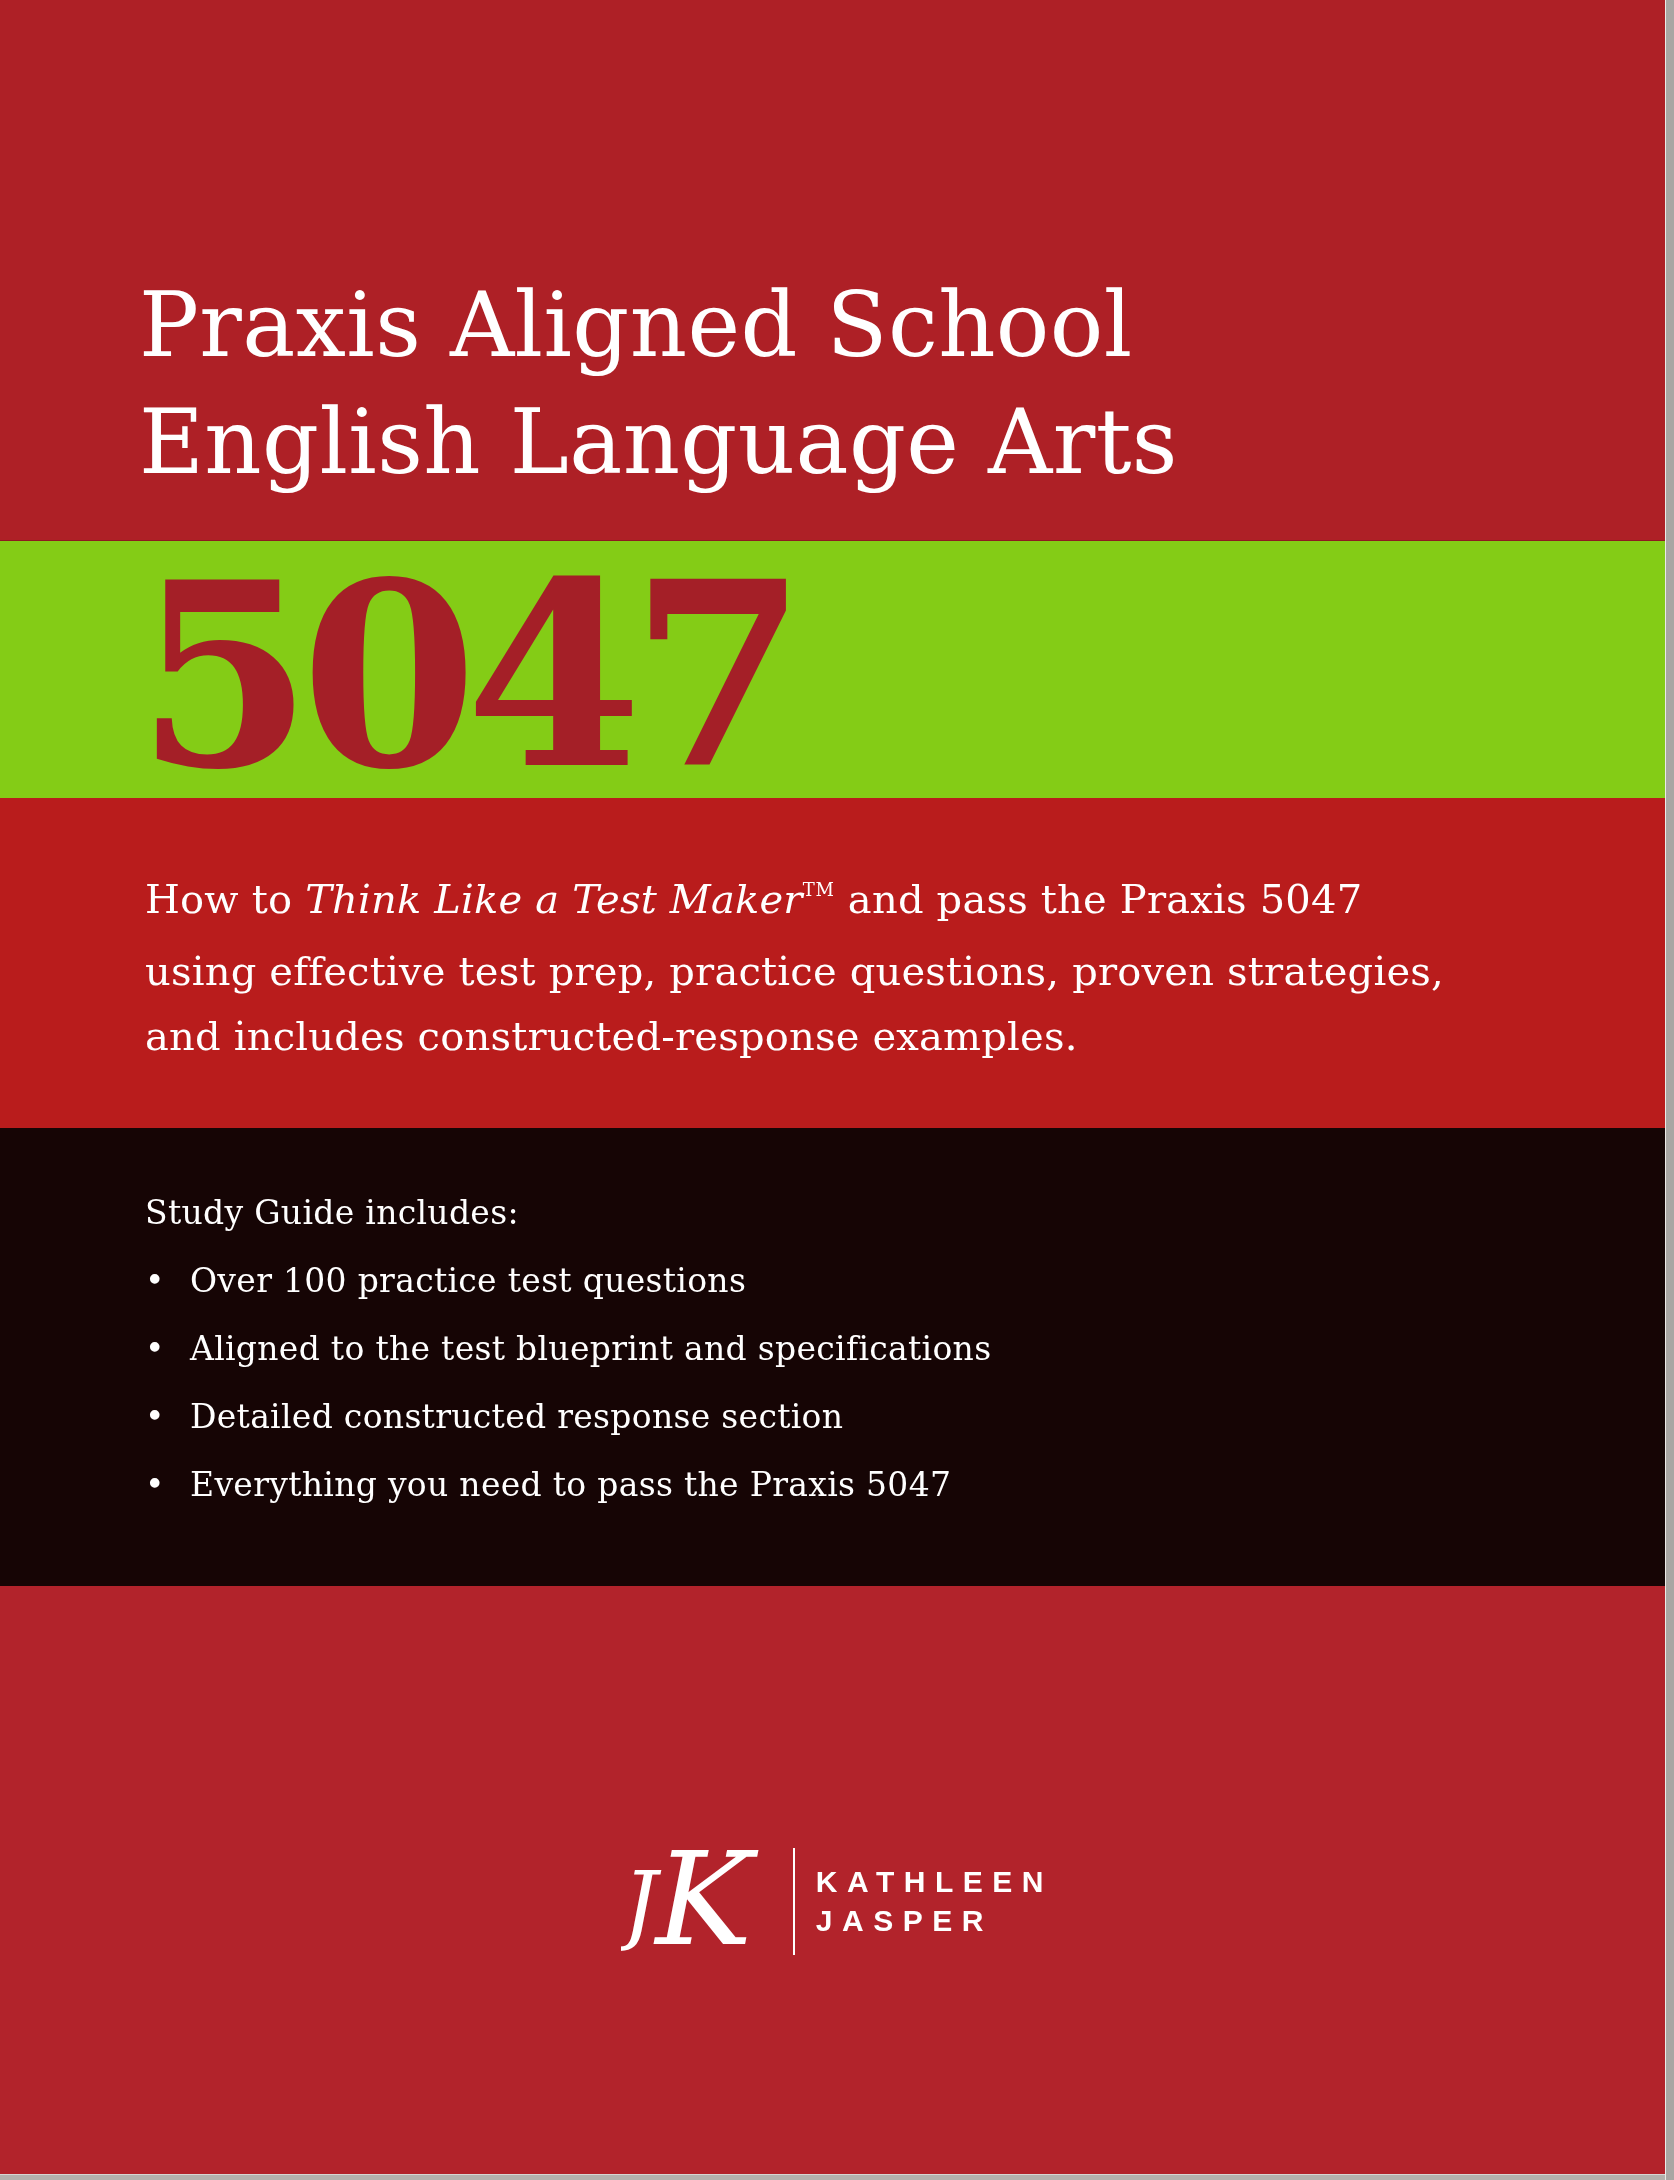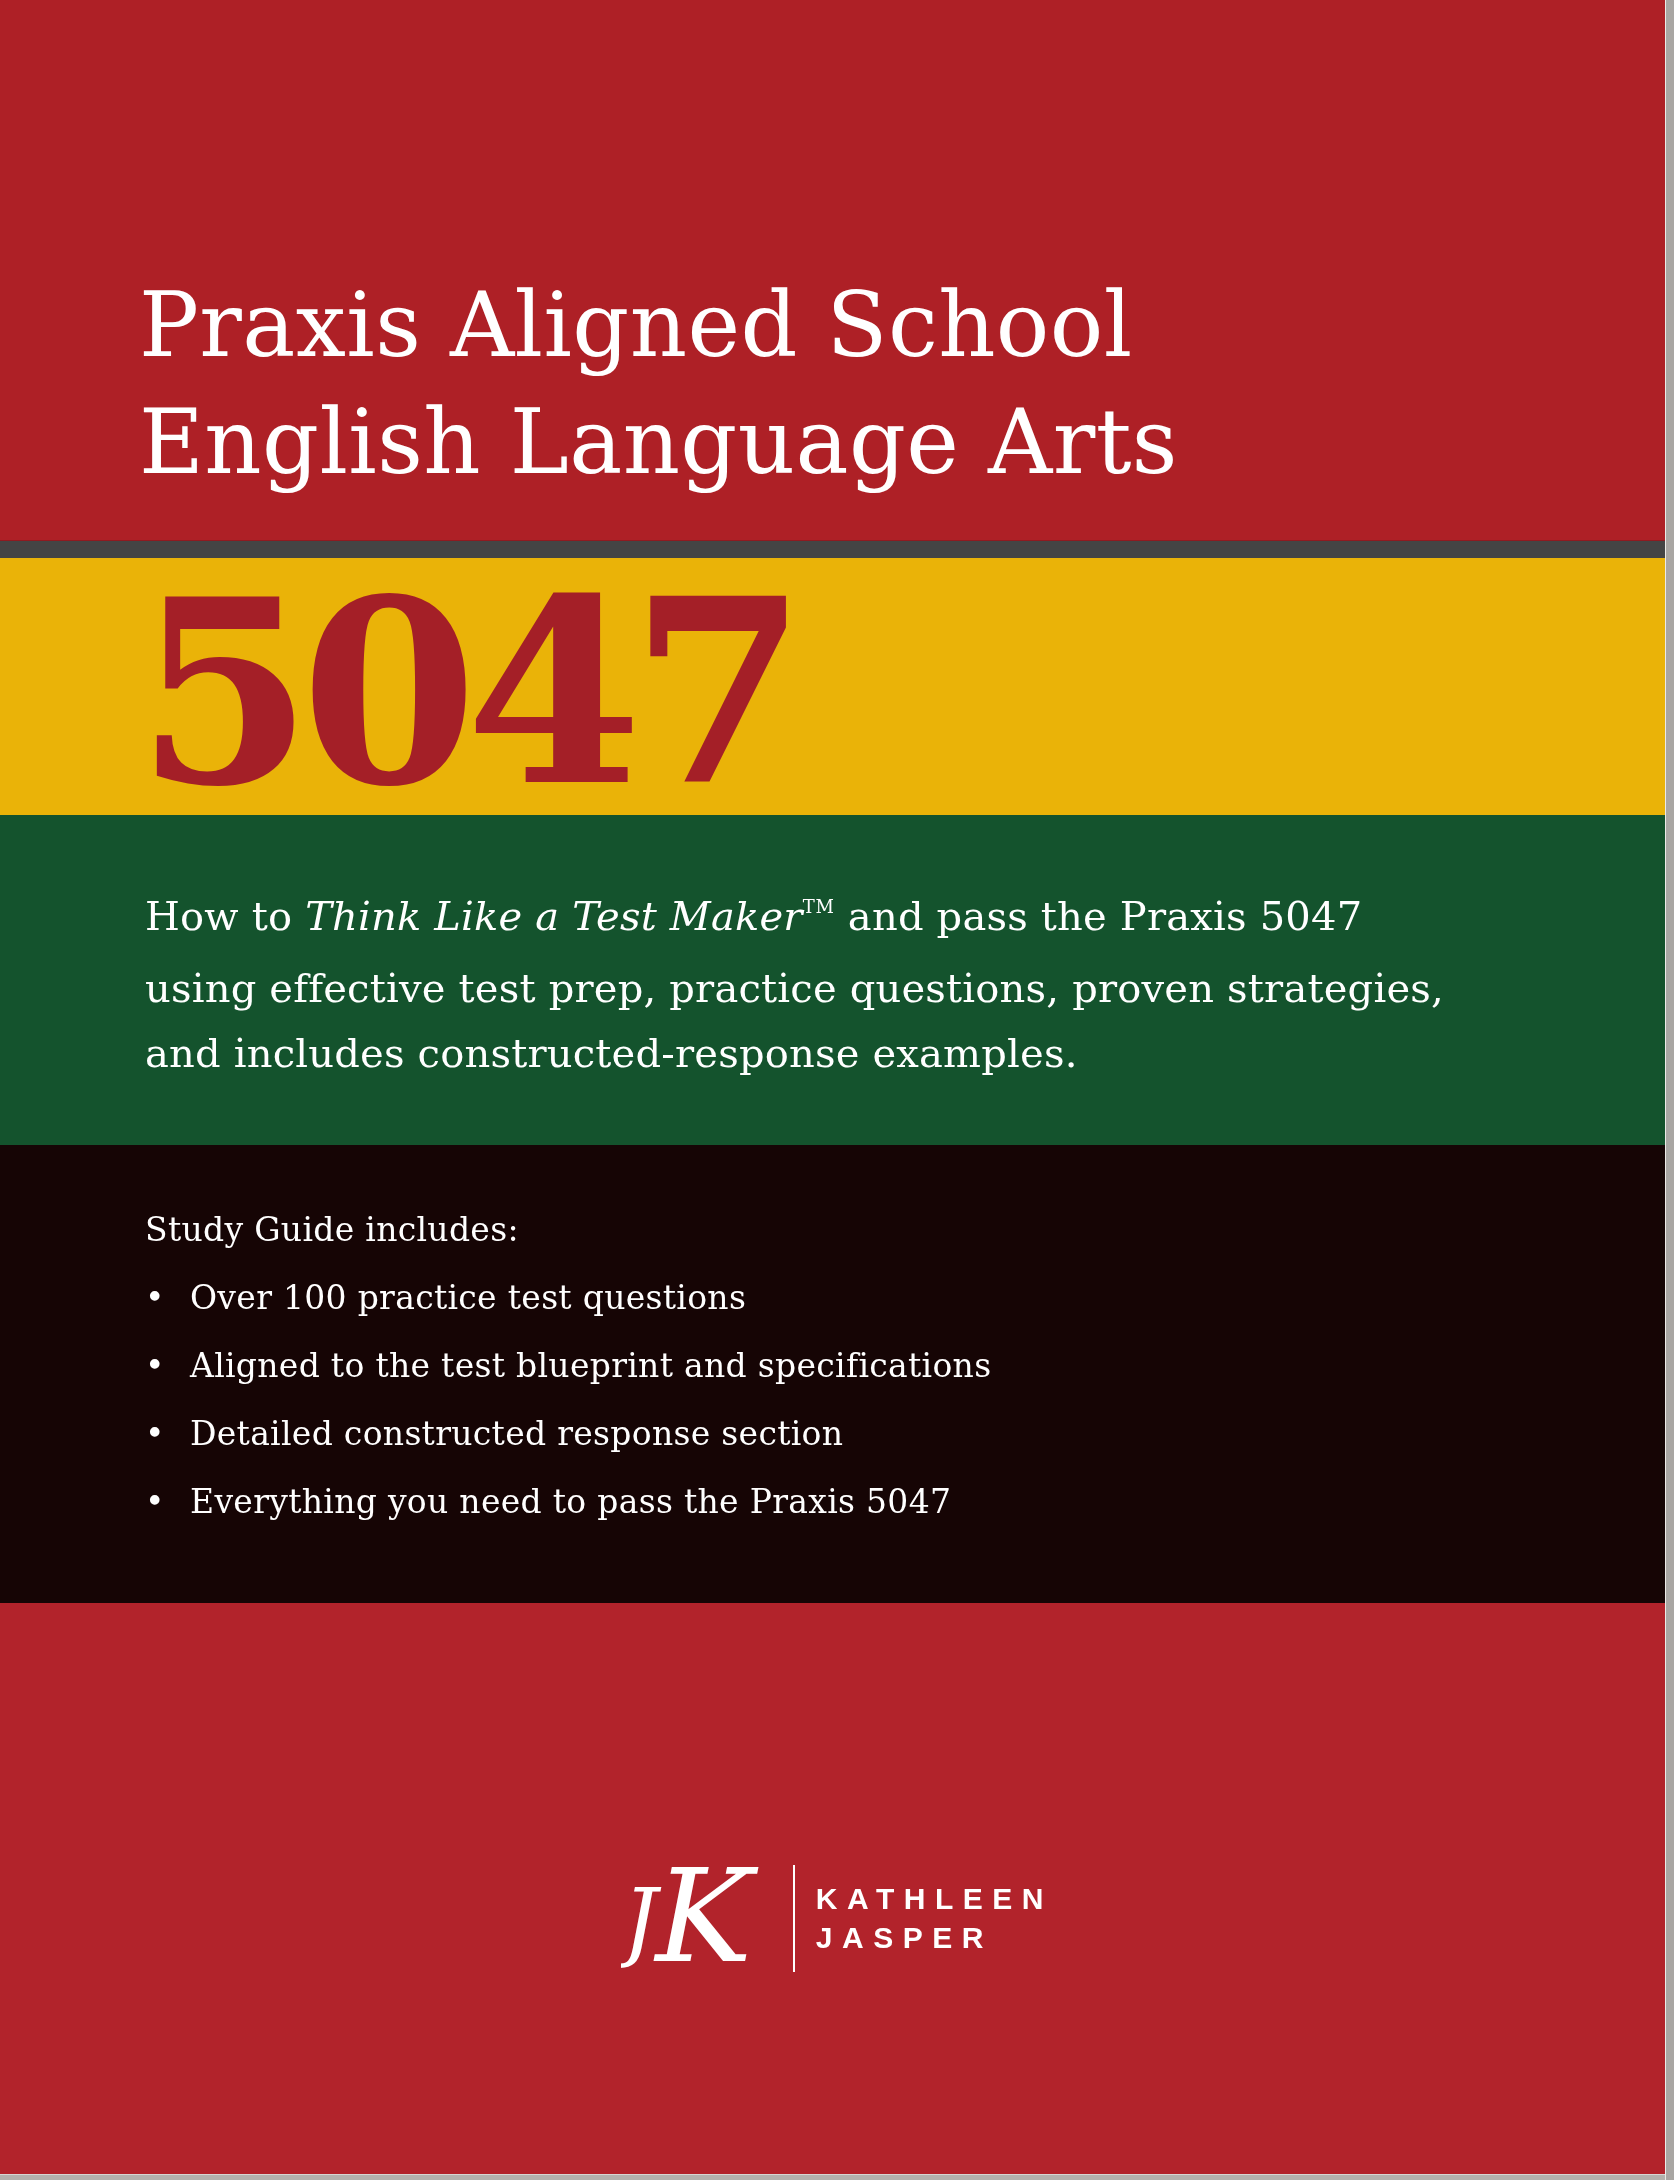--- a/index.html
+++ b/index.html
@@ -26,40 +26,39 @@
     font-size: 89px;
     line-height: 117px;
     font-weight: 500;
     letter-spacing: 0.4px;
   }
   .title .t-line { display: block; }
 
   
   .sec-white {
     height: 257px;
-    background: #eab308;
+    background: #84cc16;
     display: flex;
     align-items: center;
     padding-left: 136px;
-    margin-top: 17px;
   }
   .code-number {
     position: relative;
     top: 6px;
     color: #A41F27;
     font-size: 254px;
     font-weight: bold;
     letter-spacing: -12px;
     line-height: 1;
   }
 
   
   .sec-tagline {
     height: 330px;
-    background: #14532d;
+    background: #b91c1c;
     padding: 69px 103px 0 145px;
   }
   .tagline {
     color: #FFFFFF;
     font-size: 40px;
     line-height: 65px;
     letter-spacing: 0.2px;
   }
   .tagline .tg-line { display: block; }
   .tagline i { font-style: italic; }

